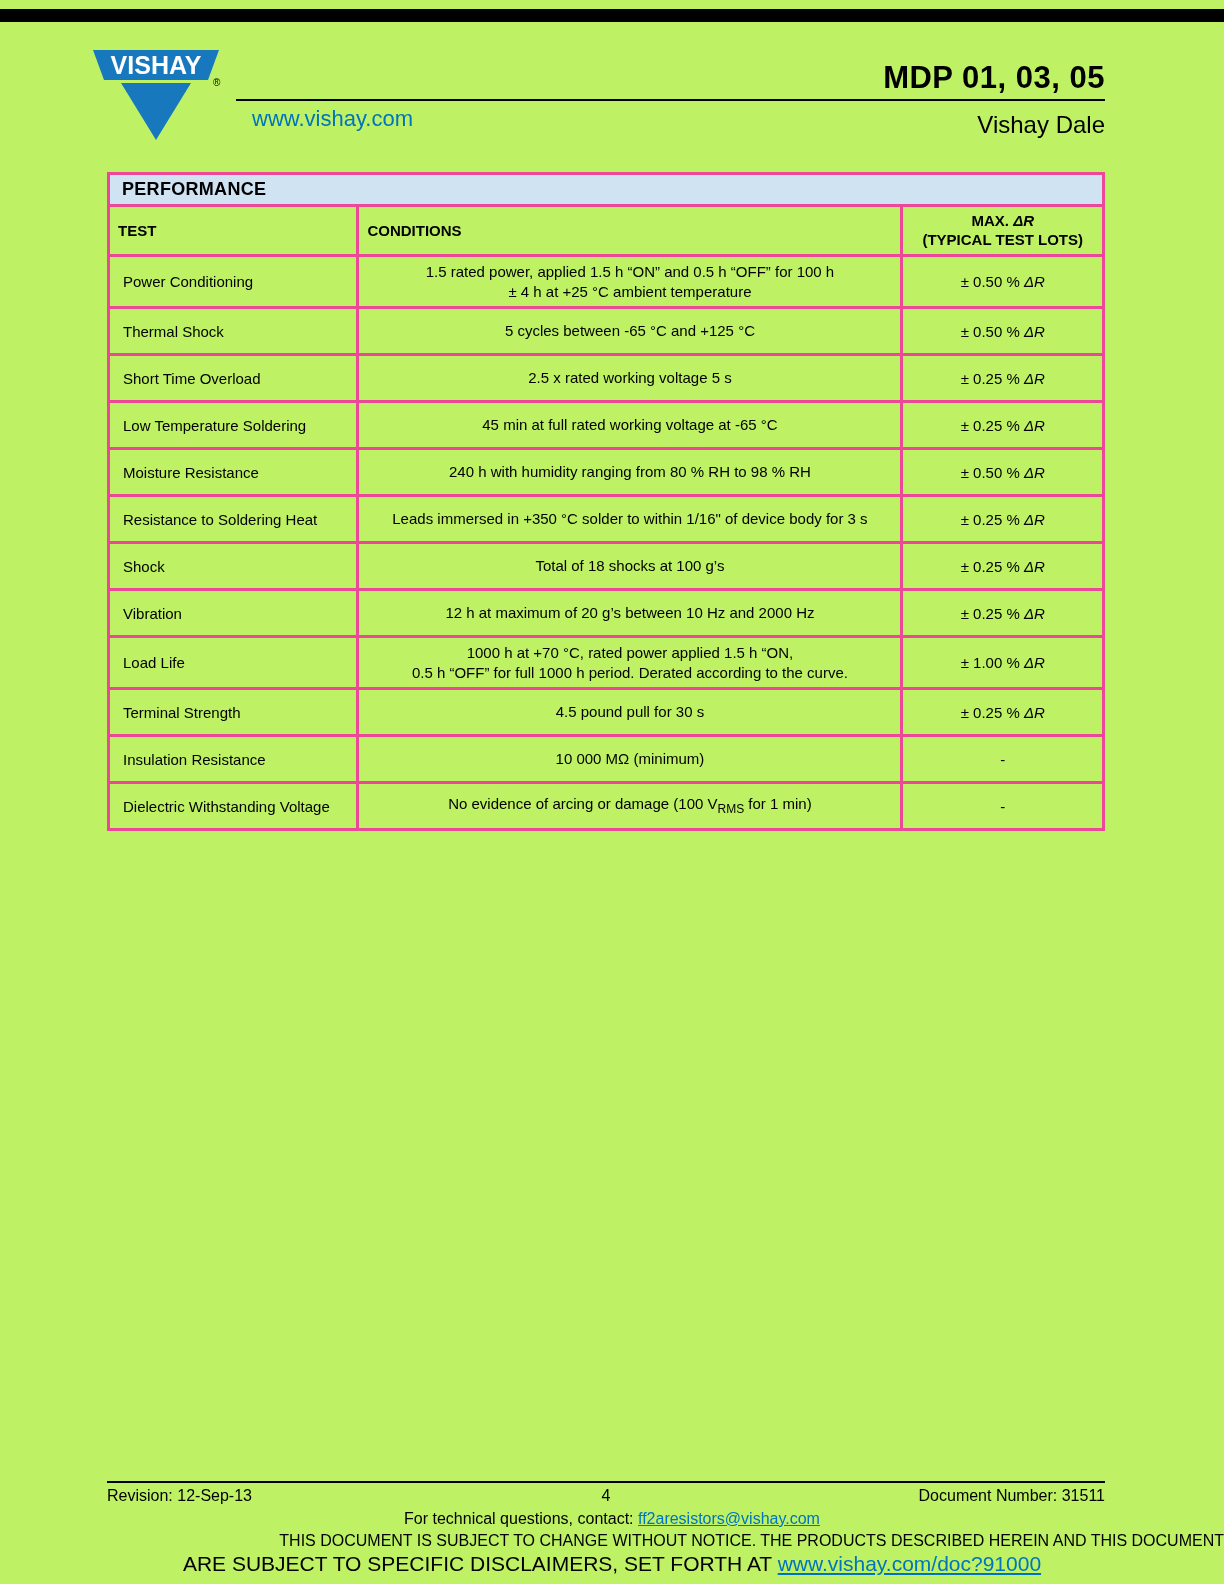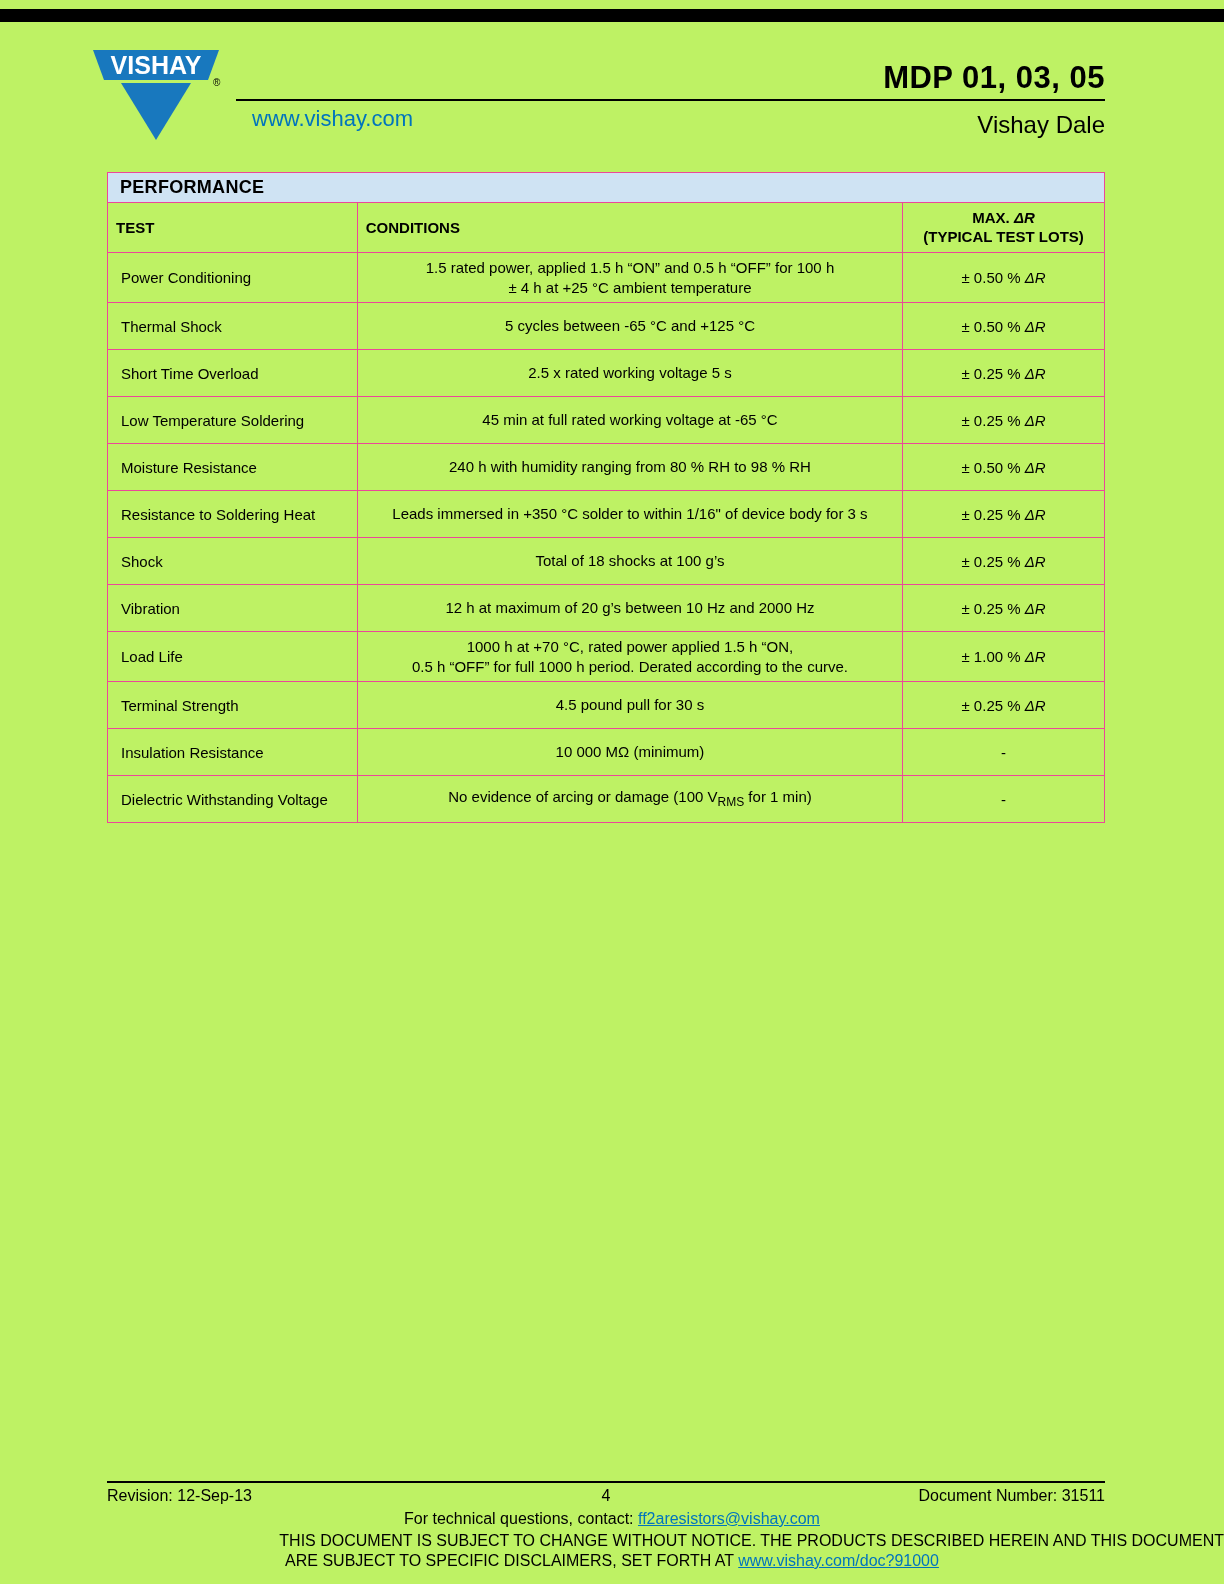--- a/index.html
+++ b/index.html
@@ -12,42 +12,42 @@
   
   .logo { position: absolute; left: 93px; top: 50px; width: 130px; height: 96px; }
   .website-link { position: absolute; left: 237px; top: 106px; font-size: 22px; color: #0074bd; text-decoration: none; margin-left: 15px; }
   .header-rule { position: absolute; left: 236px; top: 99px; width: 869px; border-top: 2px solid #000; }
   .doc-title { position: absolute; top: 60px; right: 119px; font-size: 31px; font-weight: bold; letter-spacing: 0.5px; margin-left: 10px; }
   .doc-subtitle { position: absolute; top: 111px; right: 119px; font-size: 24px; }
 
   
   .perf-table-wrap { position: absolute; left: 107px; top: 172px; width: 998px; }
   table.perf { border-collapse: collapse; width: 998px; }
-  table.perf th, table.perf td { border: 1px solid #ec4899; font-size: 15px; vertical-align: middle; }
+  table.perf th, table.perf td { border: 3px solid #ec4899; font-size: 15px; vertical-align: middle; }
   tr.band-row th { background: #cfe3f3; text-align: left; font-size: 18px; font-weight: bold; padding: 4px 12px; height: 28px; letter-spacing: 0.3px; }
   tr.head-row th { font-weight: bold; height: 50px; padding: 4px 8px; }
   th.col-test { width: 250px; text-align: left; padding-left: 13px; }
   th.col-cond { width: 546px; text-align: left; margin-left: 24px; }
   th.col-max { width: 202px; text-align: center; line-height: 1.25; }
   tbody td { height: 47px; padding: 5px 8px; }
   td.test-cell { text-align: left; padding-left: 13px; }
   td.cond-cell { text-align: center; line-height: 1.3; }
   td.max-cell { text-align: center; }
   .dr { font-style: italic; }
   sub { font-size: 12px; }
 
   
   .footer-rule { position: absolute; left: 107px; top: 1481px; width: 998px; border-top: 2px solid #000; }
   .footer-row { position: absolute; left: 107px; top: 1487px; width: 998px; font-size: 16px; }
   .footer-rev { position: absolute; left: 0; top: 0; }
   .footer-page { position: absolute; left: 0; width: 100%; text-align: center; top: 0; }
   .footer-doc { position: absolute; right: 0; top: 0; }
   .contact-line { position: absolute; left: 0; top: 1510px; width: 100%; text-align: center; font-size: 16px; }
   .disclaimer-1 { position: absolute; left: 0; top: 1532px; width: 100%; text-align: right; font-size: 16px; }
-  .disclaimer-2 { position: absolute; left: 0; top: 1552px; width: 100%; text-align: center; font-size: 16px; }
+  .disclaimer-2 { position: absolute; left: 0; top: 1552px; width: 100%; text-align: center; font-size: 21px; }
   a.blue-link { color: #0074bd; text-decoration: underline; }
 </style>
 </head>
 <body>
 
 <div class="page">
 
   <div class="topbar"></div>
 
   <div class="logo">

